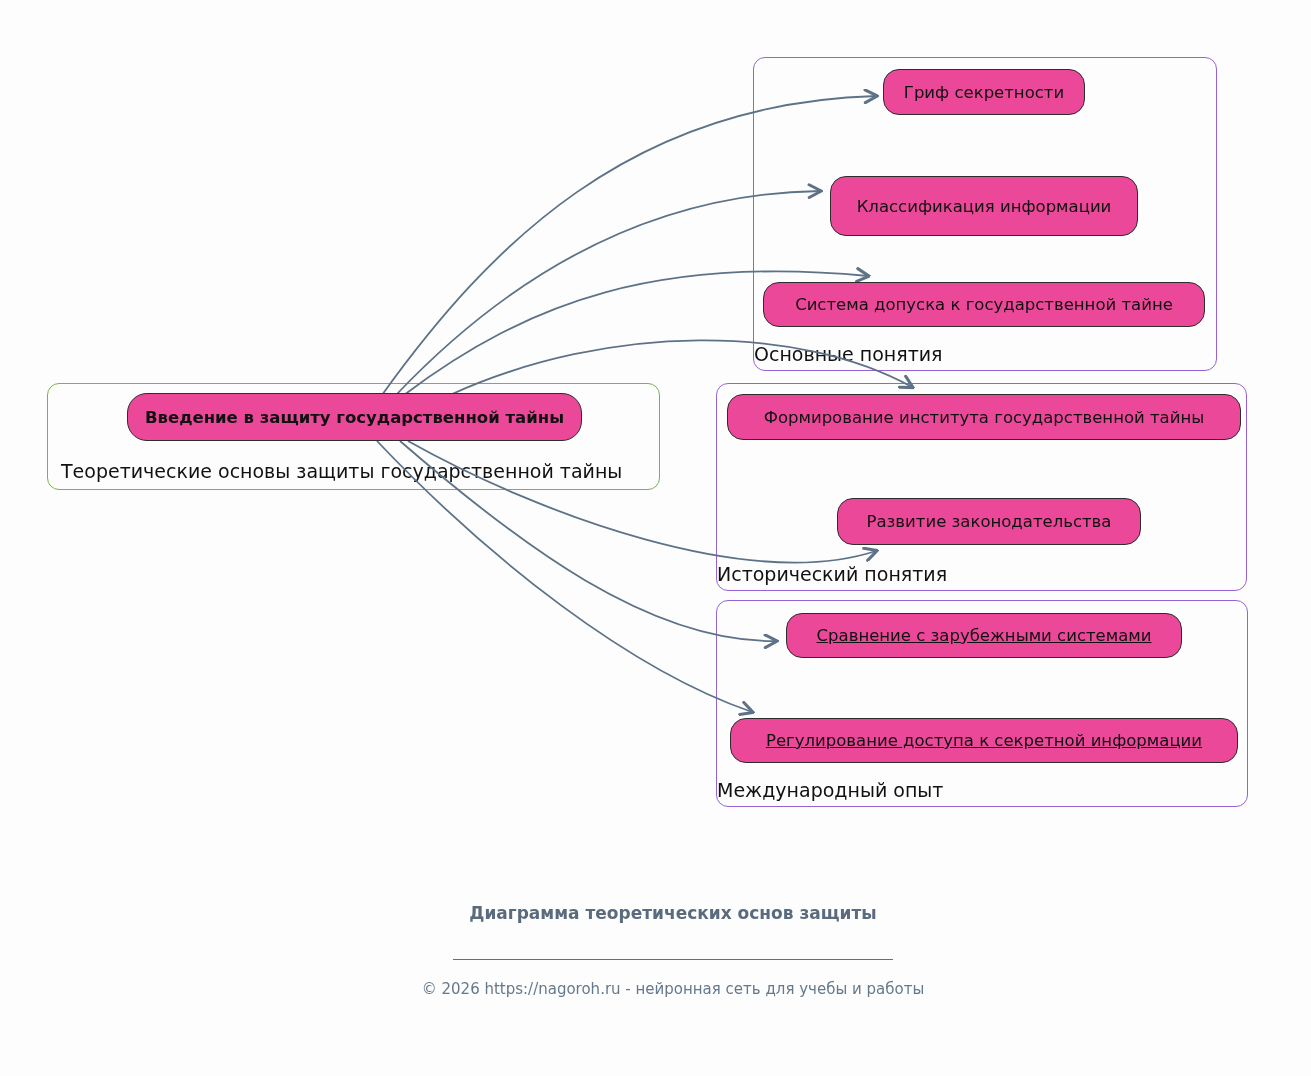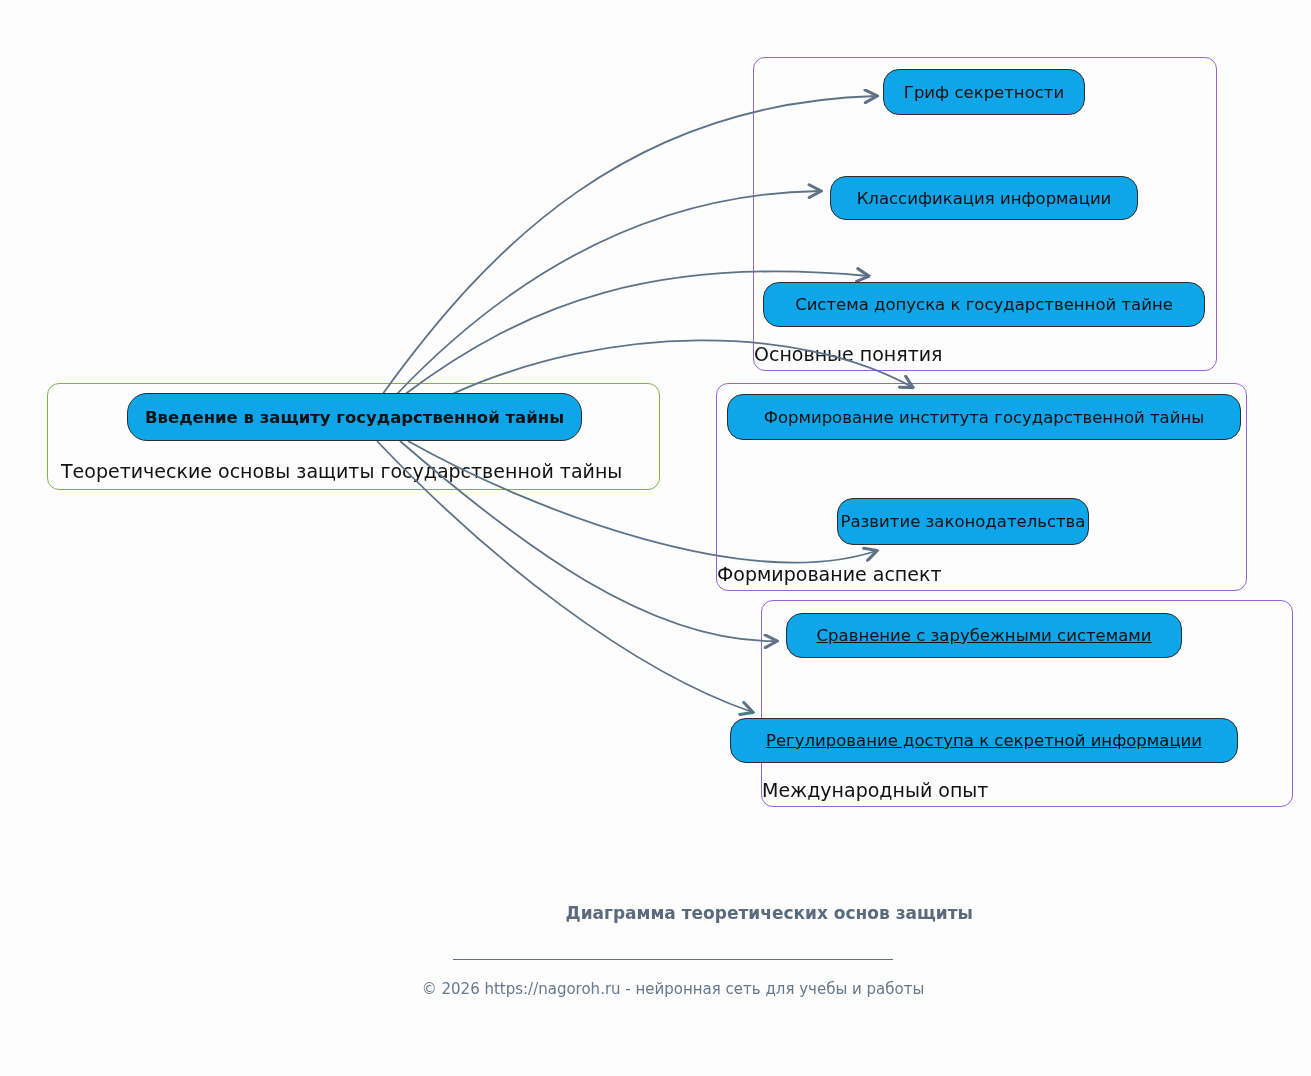--- a/index.html
+++ b/index.html
@@ -25,29 +25,29 @@
   }
   .group.root{border-color:var(--root-border);}
   .group-label{
     position:absolute;left:0;right:0;bottom:5px;text-align:left;
     font-size:19px;color:var(--text);white-space:nowrap;
   }
   .group.root .group-label{text-align:left;left:13px;right:auto;bottom:7px;}
   
   .node{
     position:absolute;display:flex;align-items:center;justify-content:center;
-    background:#0ea5e9;border:1.5px solid var(--node-border);border-radius:16px;
+    background:#ec4899;border:1.5px solid var(--node-border);border-radius:16px;
     font-size:16.5px;white-space:nowrap;z-index:3;
   }
   
   svg.edges{position:absolute;left:0;top:0;z-index:2;}
   svg.edges path.edge{fill:none;stroke:var(--edge);stroke-width:1.8px;}
   
   .footer-title{
-    position:absolute;left:373px;top:903px;width:600px;text-align:right;
+    position:absolute;left:373px;top:903px;width:600px;text-align:center;
     font-size:17px;font-weight:bold;color:var(--footer-title);line-height:1.18;z-index:1;
   }
   .footer-divider{
     position:absolute;left:453px;top:959px;width:440px;height:0;
     border-top:1.8px solid var(--edge);z-index:1;
   }
   .footer-copy{
     position:absolute;left:373px;top:980px;width:600px;text-align:center;
     font-size:15px;color:var(--footer-copy);z-index:1;white-space:nowrap;
   }
@@ -59,24 +59,24 @@
 
   <div class="group root" style="left:47px;top:383px;width:613px;height:107px;">
     <div class="group-label">Теоретические основы защиты государственной тайны</div>
   </div>
 
   <div class="group" style="left:753px;top:57px;width:464px;height:314px;">
     <div class="group-label">Основные понятия</div>
   </div>
 
   <div class="group" style="left:716px;top:383px;width:531px;height:208px;">
-    <div class="group-label">Формирование аспект</div>
+    <div class="group-label">Исторический понятия</div>
   </div>
 
-  <div class="group" style="left:716px;top:600px;width:532px;height:207px;margin-left:45px;">
+  <div class="group" style="left:716px;top:600px;width:532px;height:207px;">
     <div class="group-label">Международный опыт</div>
   </div>
 
   <svg class="edges" width="1311" height="1076" viewBox="0 0 1311 1076">
     <defs>
       <marker id="arrowhead" viewBox="0 0 12 12" refX="10" refY="6" markerWidth="8.5" markerHeight="8.5" orient="auto">
         <path d="M1.5,1 L11,6 L1.5,11" fill="none" stroke="#5E7287" stroke-width="2.4" stroke-linecap="round"></path>
       </marker>
     </defs>
     <path class="edge" d="M 382 395 C 490 245, 630 103, 876 96" marker-end="url(#arrowhead)"></path>
@@ -85,27 +85,27 @@
     <path class="edge" d="M 450 395 C 610 322, 800 325, 912 387" marker-end="url(#arrowhead)"></path>
     <path class="edge" d="M 408 441 C 540 515, 750 592, 876 551" marker-end="url(#arrowhead)"></path>
     <path class="edge" d="M 400 441 C 520 545, 650 643, 776 641" marker-end="url(#arrowhead)"></path>
     <path class="edge" d="M 377 441 C 490 560, 630 670, 752 712" marker-end="url(#arrowhead)"></path>
   </svg>
 
   <div class="node" style="left:127px;top:393px;width:455px;height:48px;border-radius:20px;font-weight:bold;">Введение в защиту государственной тайны</div>
 
   <div class="node" style="left:883px;top:69px;width:202px;height:46px;">Гриф секретности</div>
 
-  <div class="node" style="left:830px;top:176px;width:308px;height:44px;">Классификация информации</div>
+  <div class="node" style="left:830px;top:176px;width:308px;height:60px;">Классификация информации</div>
 
   <div class="node" style="left:763px;top:282px;width:442px;height:45px;">Система допуска к государственной тайне</div>
 
   <div class="node" style="left:727px;top:394px;width:514px;height:46px;">Формирование института государственной тайны</div>
 
-  <div class="node" style="left:837px;top:498px;width:252px;height:47px;">Развитие законодательства</div>
+  <div class="node" style="left:837px;top:498px;width:304px;height:47px;">Развитие законодательства</div>
 
   <div class="node" style="left:786px;top:613px;width:396px;height:45px;text-decoration:underline;">Сравнение с зарубежными системами</div>
 
   <div class="node" style="left:730px;top:718px;width:508px;height:45px;text-decoration:underline;">Регулирование доступа к секретной информации</div>
 
   <div class="footer-title">
     <div>Диаграмма теоретических основ защиты</div>
   </div>
   <div class="footer-divider"></div>
   <div class="footer-copy">© 2026 https://nagoroh.ru - нейронная сеть для учебы и работы</div>

